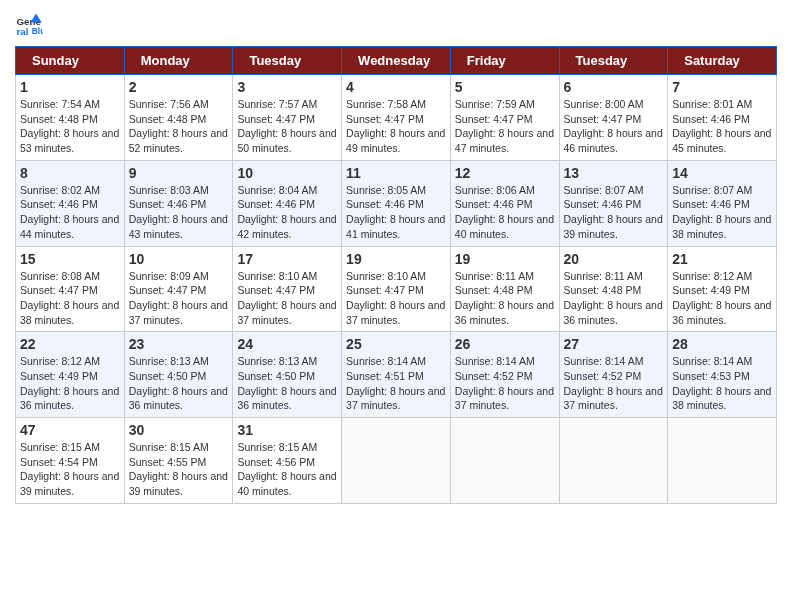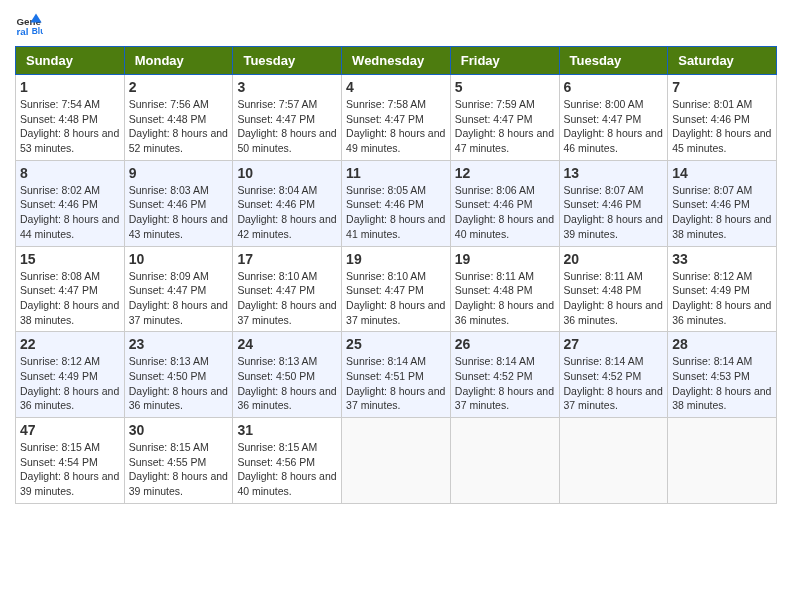--- a/index.html
+++ b/index.html
@@ -36,23 +36,23 @@
     .subtitle {
       font-size: 16px;
       color: #555;
     }
     .calendar {
       width: 100%;
       border-collapse: collapse;
       font-size: 11px;
     }
     .calendar thead th {
-      background-color: #4d7c0f;
+      background-color: #7f1d1d;
       color: #fff;
-      padding: 6px 10px;
+      padding: 6px 16px;
       font-size: 13px;
       font-weight: bold;
       text-align: left;
       border: 1px solid #1560c0;
     }
     .calendar tbody td {
       border: 1px solid #ccc;
       vertical-align: top;
       padding: 4px;
       min-height: 70px;
@@ -270,21 +270,21 @@
       </td>
         <td>
         <span class="day-number">20</span>
         <div class="day-detail">
           Sunrise: 8:11 AM<br>
           Sunset: 4:48 PM<br>
           Daylight: 8 hours and 36 minutes.
         </div>
       </td>
         <td>
-        <span class="day-number">33</span>
+        <span class="day-number">21</span>
         <div class="day-detail">
           Sunrise: 8:12 AM<br>
           Sunset: 4:49 PM<br>
           Daylight: 8 hours and 36 minutes.
         </div>
       </td>
       </tr>
       <tr>
         <td>
         <span class="day-number">22</span>

